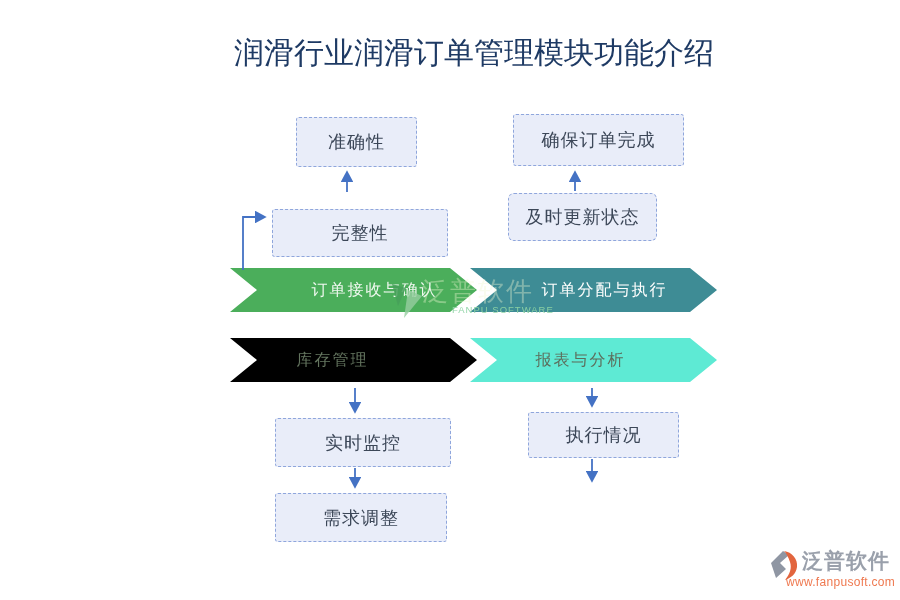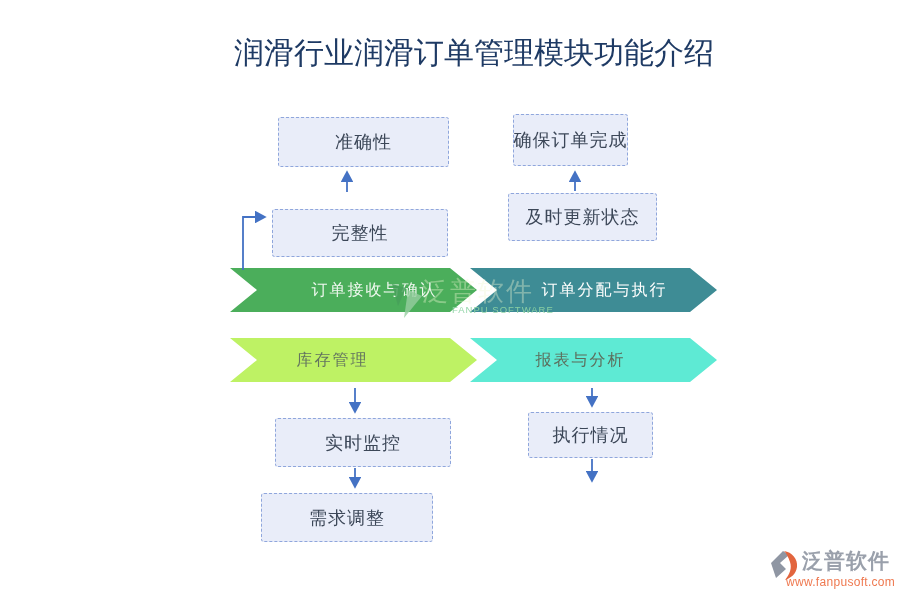--- a/index.html
+++ b/index.html
@@ -12,27 +12,27 @@
     position:absolute;left:0;top:33px;width:948px;text-align:center;
     font-size:30px;color:#1E3A64;letter-spacing:0px;white-space:nowrap;
   }
   
   .fbox{
     position:absolute;box-sizing:border-box;
     background:#E9EDF9;border:1.5px dashed #8FA6DC;border-radius:3px;
     display:flex;align-items:center;justify-content:center;
     font-size:18px;color:#3C4758;letter-spacing:1px;white-space:nowrap;
   }
-  .b-accuracy   {left:278px;top:117px;width:171px;height:50px;}
+  .b-accuracy   {left:296px;top:117px;width:121px;height:50px;}
   .b-complete   {left:272px;top:209px;width:176px;height:48px;}
-  .b-ensure     {left:513px;top:114px;width:115px;height:52px;}
-  .b-timely     {left:508px;top:193px;width:149px;height:48px;}
+  .b-ensure     {left:513px;top:114px;width:171px;height:52px;}
+  .b-timely     {left:508px;top:193px;width:149px;height:48px;border-radius:6px;}
   .b-realtime   {left:275px;top:418px;width:176px;height:49px;}
-  .b-demand     {left:261px;top:493px;width:172px;height:49px;}
-  .b-execution  {left:528px;top:412px;width:125px;height:46px;}
+  .b-demand     {left:275px;top:493px;width:172px;height:49px;}
+  .b-execution  {left:528px;top:412px;width:151px;height:46px;}
   .b-market     {left:528px;top:487px;width:125px;height:46px;}
   
   .chevron{
     position:absolute;width:247px;height:44px;
     clip-path:polygon(0 0, calc(100% - 27px) 0, 100% 50%, calc(100% - 27px) 100%, 0 100%, 27px 50%);
     display:flex;align-items:center;justify-content:center;
     font-size:16px;letter-spacing:2px;white-space:nowrap;margin-top:12px;
   }
   .bn1{left:230px;top:256px;}
   .bn2{left:470px;top:256px;}
@@ -85,21 +85,21 @@
   <div class="fbox b-timely">
     <span>及时更新状态</span>
   </div>
 
   <div class="chevron bn1" style="background: rgb(75, 174, 91);">
     <span style="color: rgb(239, 248, 239);">订单接收与确认</span>
   </div>
   <div class="chevron bn2" style="background: rgb(62, 140, 149); justify-content: center;">
     <span style="color: rgb(253, 254, 253);">订单分配与执行</span>
   </div>
-  <div class="chevron bn3" style="background: #bef264;">
+  <div class="chevron bn3" style="background: #000000;">
     <span style="color: rgb(100, 117, 95);">库存管理</span>
   </div>
   <div class="chevron bn4" style="background: #5eead4;">
     <span style="color: rgb(92, 110, 92);">报表与分析</span>
   </div>
 
   <div class="fbox b-realtime">
     <span>实时监控</span>
   </div>
   <div class="fbox b-demand">

